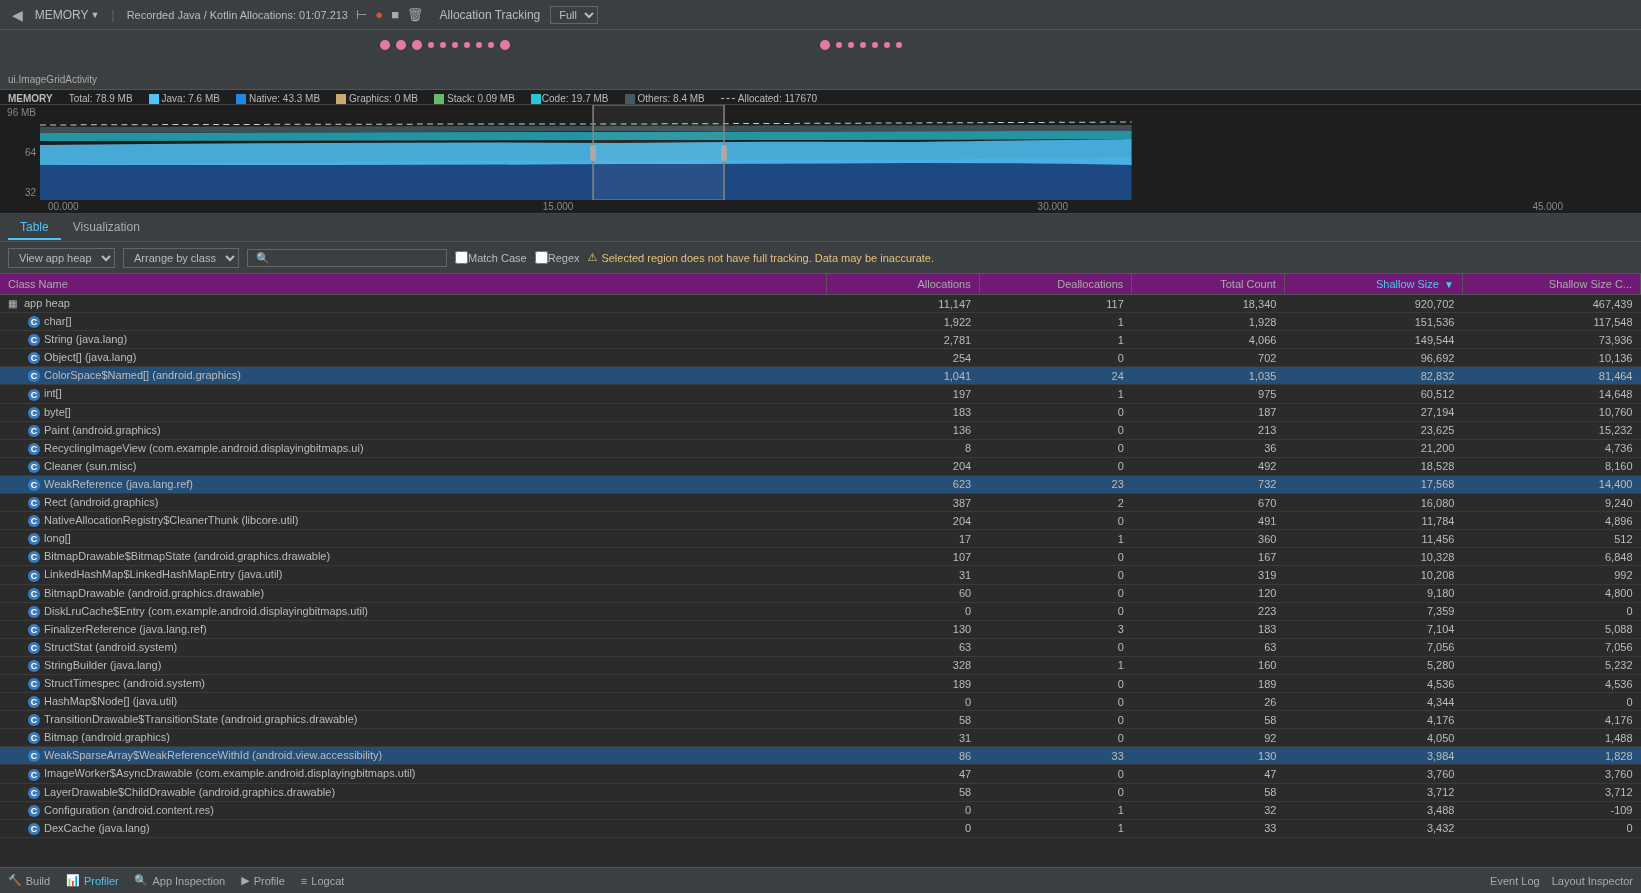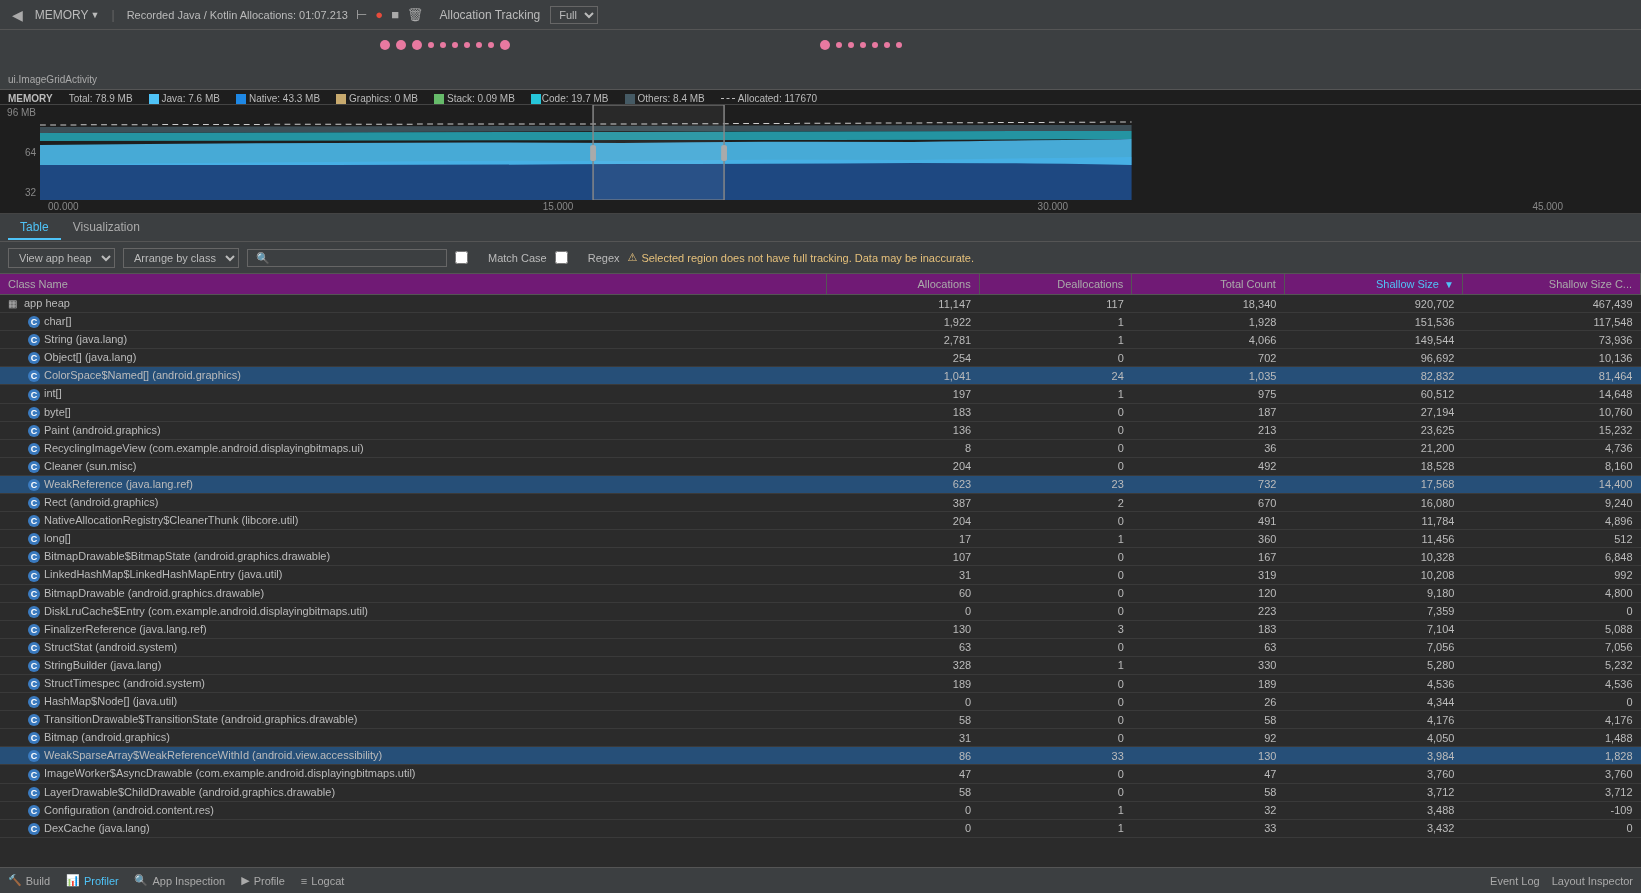--- a/index.html
+++ b/index.html
@@ -13,21 +13,21 @@
     
     .tab-bar { display: flex; align-items: center; height: 28px; background: #3c3f41; border-bottom: 1px solid #555; padding: 0 8px; }
     .tab { padding: 4px 12px; cursor: pointer; font-size: 12px; color: #aaa; border-bottom: 2px solid transparent; }
     .tab.active { color: #4fc3f7; border-bottom: 2px solid #4fc3f7; }
 
     
     .filter-bar { display: flex; align-items: center; height: 32px; background: #3c3f41; border-bottom: 1px solid #555; padding: 0 8px; gap: 8px; }
     .view-dropdown { background: #3c3f41; border: 1px solid #666; color: #bbb; font-size: 11px; padding: 2px 6px; cursor: pointer; }
     .arrange-dropdown { background: #3c3f41; border: 1px solid #666; color: #bbb; font-size: 11px; padding: 2px 6px; cursor: pointer; }
     .search-input { background: #3c3f41; border: 1px solid #666; color: #bbb; font-size: 11px; padding: 2px 8px; width: 200px; }
-    .checkbox-label { display: flex; align-items: center; gap: 20px; font-size: 11px; color: #bbb; cursor: pointer; }
+    .checkbox-label { display: flex; align-items: center; gap: 0; font-size: 11px; color: #bbb; cursor: pointer; }
     .warning-msg { font-size: 11px; color: #e5c07b; display: flex; align-items: center; gap: 4px; }
 
     
     .table-container { overflow: auto; height: calc(893px - 30px - 50px - 120px - 14px - 28px - 32px - 26px); background: #2b2b2b; }
     .data-table { width: 100%; border-collapse: collapse; table-layout: fixed; }
     .data-table thead { position: sticky; top: 0; background: #701a75; z-index: 10; }
     .data-table th { padding: 4px 8px; font-size: 11px; color: #aaa; font-weight: normal; border-bottom: 1px solid #555; border-right: 1px solid #555; text-align: left; cursor: pointer; white-space: nowrap; }
     .data-table th.right { text-align: right; }
     .data-table th.sorted { color: #4fc3f7; }
     .data-table td { padding: 2px 8px; font-size: 11px; color: #bbb; border-bottom: 1px solid #3a3a3a; white-space: nowrap; overflow: hidden; text-overflow: ellipsis; }
@@ -369,21 +369,21 @@
           <td class="right">63</td>
           <td class="right">0</td>
           <td class="right">63</td>
           <td class="right">7,056</td>
           <td class="right">7,056</td>
         </tr>
         <tr>
           <td style="padding-left: 28px;"><span class="class-icon icon-c">C</span><span>StringBuilder (java.lang)</span></td>
           <td class="right">328</td>
           <td class="right">1</td>
-          <td class="right">330</td>
+          <td class="right">160</td>
           <td class="right">5,280</td>
           <td class="right">5,232</td>
         </tr>
         <tr>
           <td style="padding-left: 28px;"><span class="class-icon icon-c">C</span><span>StructTimespec (android.system)</span></td>
           <td class="right">189</td>
           <td class="right">0</td>
           <td class="right">189</td>
           <td class="right">4,536</td>
           <td class="right">4,536</td>

